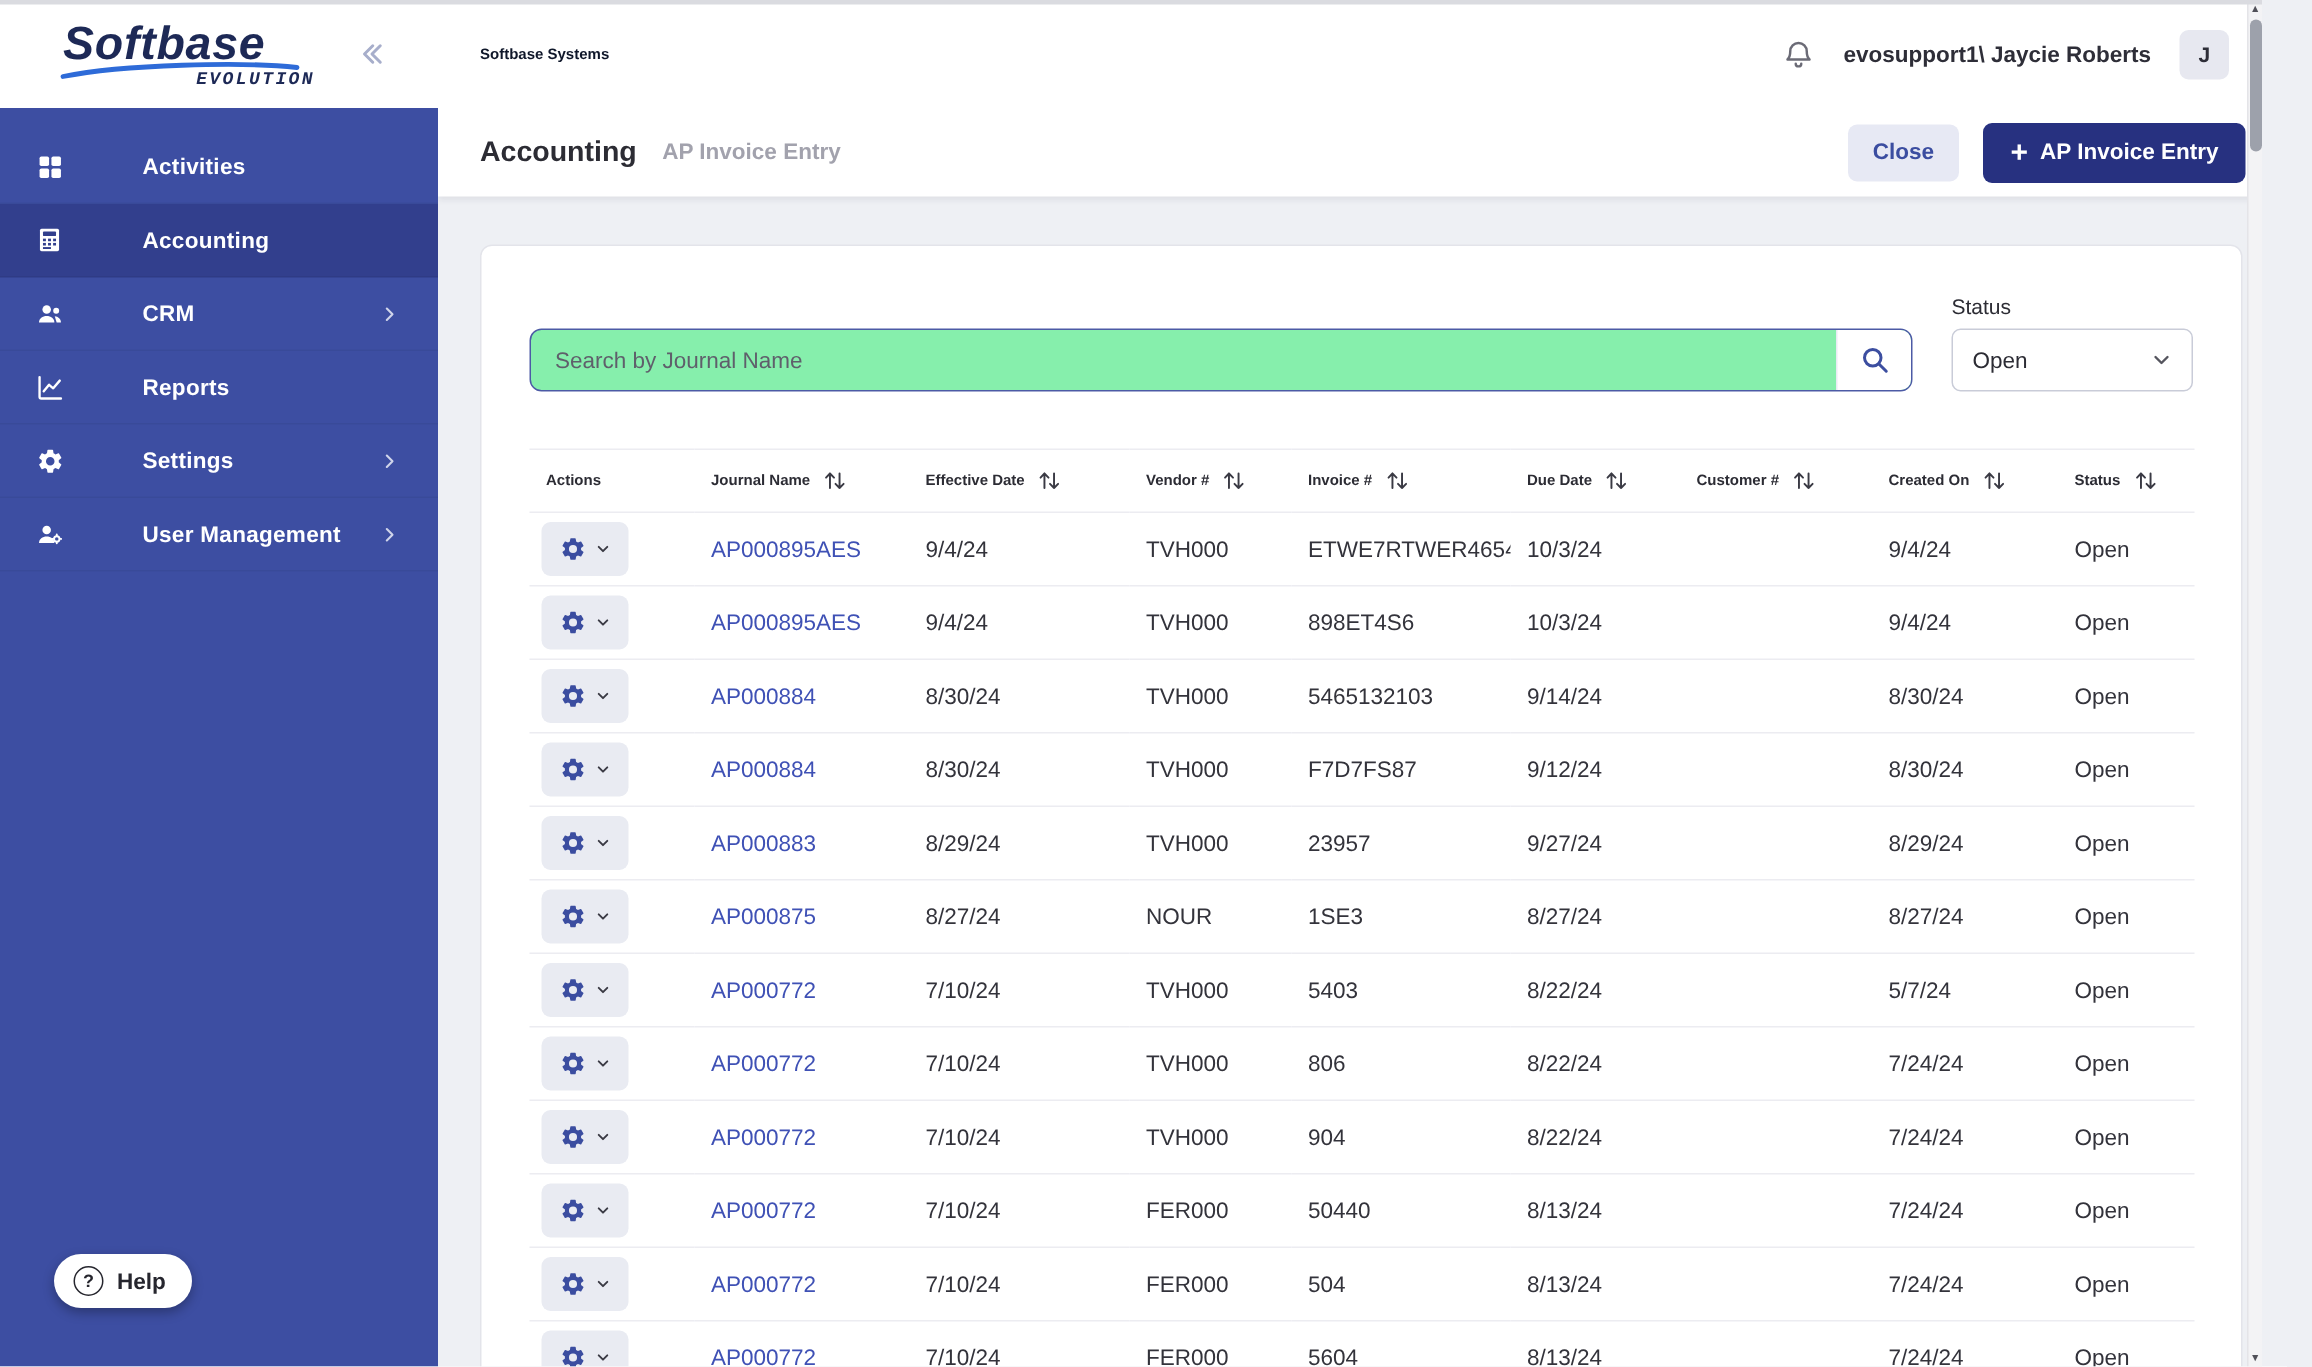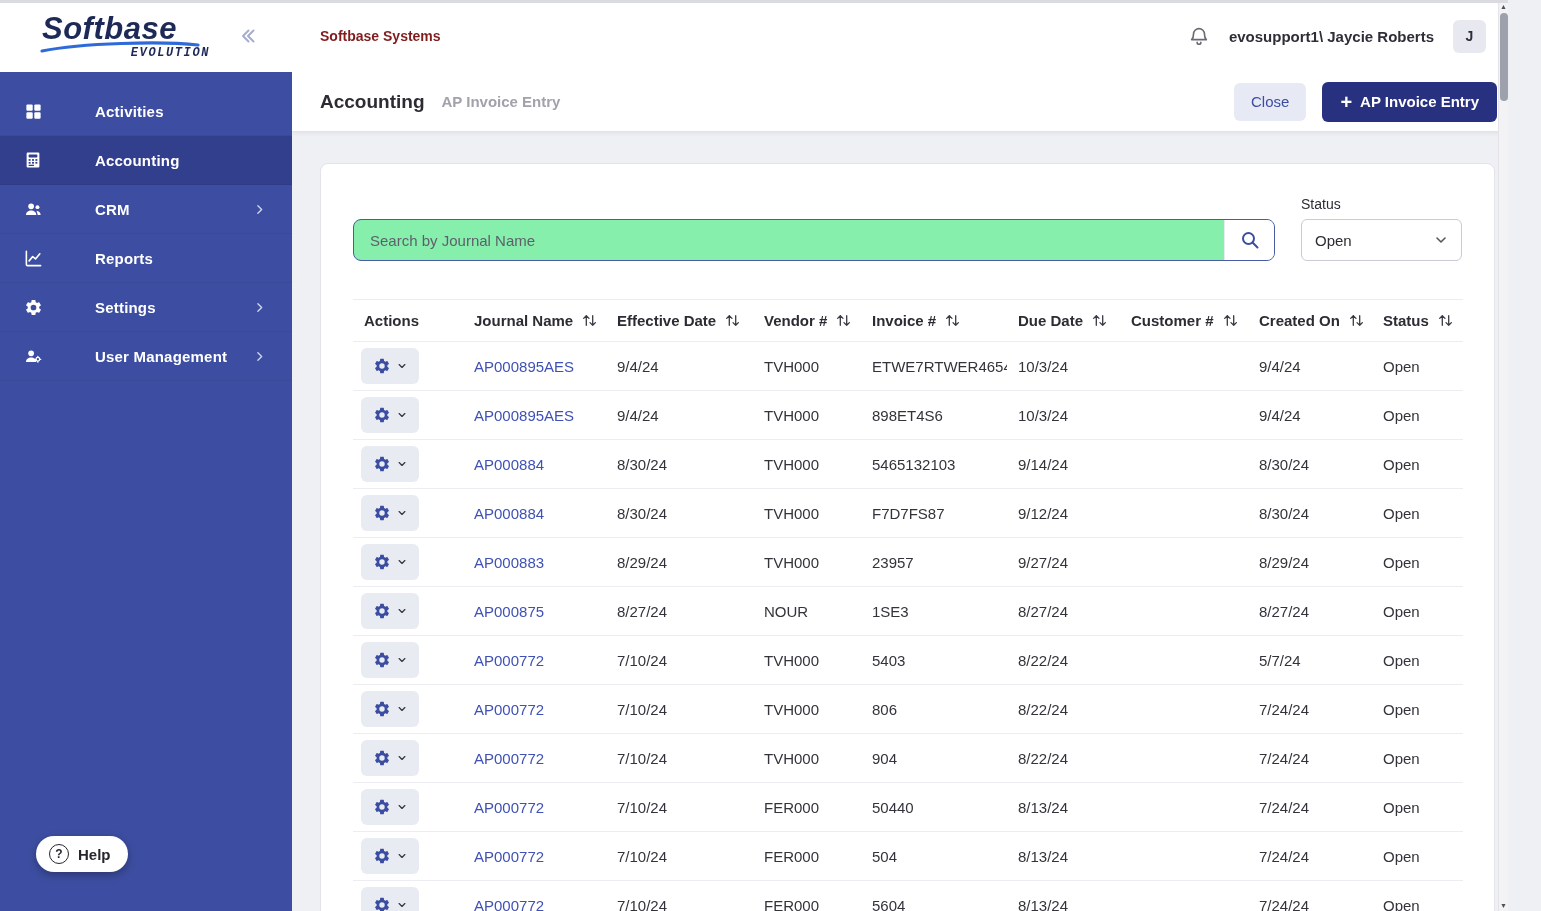--- a/index.html
+++ b/index.html
@@ -22,50 +22,50 @@
   .nav-icon { width:22px; display:flex; justify-content:center; margin-right:15px; }
   .nav-label { font-size:15px; font-weight:600; letter-spacing:.2px; }
   .nav-chevron { position:absolute; right:26px; top:18px; display:flex; }
 
   .help-btn { position:absolute; left:36px; bottom:39px; display:flex; align-items:center; gap:9px; background:#fff; border-radius:20px; padding:8px 17px 8px 13px; box-shadow:0 3px 8px rgba(0,0,0,.3); cursor:pointer; }
   .q-icon { width:20px; height:20px; border:1.7px solid #26262e; border-radius:50%; display:flex; align-items:center; justify-content:center; font-size:12px; font-weight:bold; color:#26262e; }
   .help-label { font-size:15px; font-weight:600; color:#26262e; }
 
   
   .header { position:absolute; left:292px; top:0; width:1239px; height:72px; background:#fff; display:flex; align-items:center; padding:0 45px 0 28px; z-index:2; }
-  .app-title { font-size:14px; font-weight:600; color:#7f1d1d; }
+  .app-title { font-size:10px; font-weight:600; color:#0f172a; }
   .header-right { margin-left:auto; display:flex; align-items:center; gap:19px; }
   .bell { cursor:pointer; display:flex; }
   .user-name { font-size:15px; font-weight:600; color:#2e2e38; }
   .avatar { width:33px; height:33px; border-radius:6px; background:#e7e8f0; display:flex; align-items:center; justify-content:center; font-size:14px; font-weight:600; color:#2e2e38; cursor:pointer; }
 
   
   .crumb-bar { position:absolute; left:292px; top:72px; width:1239px; height:59px; background:#fff; display:flex; align-items:center; padding:0 34px 0 28px; box-shadow:0 2px 4px rgba(40,40,60,.08); z-index:1; }
   .crumb-title { font-size:19px; font-weight:600; color:#2c2c34; }
   .crumb-sub { font-size:15px; font-weight:600; color:#a2a2ad; margin-left:17px; }
   .crumb-actions { margin-left:auto; display:flex; align-items:center; gap:16px; }
-  .btn-close { background:#e7e9f4; color:#3b4da0; font-size:15px; font-weight:400; border:none; border-radius:6px; padding:0 17px; height:38px; cursor:pointer; font-family:inherit;text-align:center; }
+  .btn-close { background:#e7e9f4; color:#3b4da0; font-size:15px; font-weight:700; border:none; border-radius:6px; padding:0 17px; height:38px; cursor:pointer; font-family:inherit;text-align:center; }
   .btn-new { display:flex; align-items:center; gap:8px; background:#273180; color:#fff; font-size:15px; font-weight:600; border:none; border-radius:6px; padding:0 18px; height:40px; cursor:pointer; font-family:inherit; }
   .plus { font-size:20px; font-weight:bold; line-height:18px; }
 
   
   .content { position:absolute; left:292px; top:131px; width:1239px; height:780px; background:#eef0f4; overflow:hidden; }
   .card { margin:32px 36px 0 28px; width:1175px; height:900px; background:#fff; border:1px solid #e3e4ea; border-radius:8px; padding:32px; }
 
   .filter-row { display:flex; align-items:flex-end; justify-content:space-between; }
   .search-wrap { display:flex; width:922px; height:42px; border:1px solid #4c5aa5; border-radius:8px; background:#86efac; overflow:hidden; }
   .search-input { flex:1; border:none; outline:none; padding:0 16px; font-size:15px; font-family:inherit; color:#33333b; background:transparent; }
   .search-input::placeholder { color:#5f5f6b; opacity:1; }
   .search-btn { width:50px; display:flex; align-items:center; justify-content:center; background:#fff; border:none; border-left:1px solid #e9ebf4; cursor:pointer; }
   .status-group { width:161px; }
   .status-label { font-size:14px; color:#2c2c34; margin-bottom:7px; }
   .status-select { display:flex; align-items:center; justify-content:space-between; height:42px; border:1px solid #c9ccd8; border-radius:6px; padding:0 13px; font-size:15px; color:#2c2c34; cursor:pointer; background:#fff; }
 
   table { margin-top:38px; width:1110px; border-collapse:collapse; table-layout:fixed; }
-  thead th { height:42px; text-align:left; font-size:15px; font-weight:bold; color:#2c2c34; border-top:1px solid #ececf1; border-bottom:1px solid #ececf1; padding:0 0 0 11px; }
+  thead th { height:42px; text-align:left; font-size:10px; font-weight:bold; color:#2c2c34; border-top:1px solid #ececf1; border-bottom:1px solid #ececf1; padding:0 0 0 11px; }
   .th-inner { display:flex; align-items:center; gap:9px; cursor:pointer; }
   tbody td { height:49px; font-size:15px; color:#33333b; border-bottom:1px solid #ececf1; padding:0 4px 0 11px; overflow:hidden; white-space:nowrap; }
   .td-actions { padding-left:8px; }
   .action-btn { display:inline-flex; align-items:center; justify-content:center; gap:6px; width:58px; height:36px; background:#e9ebf2; border-radius:6px; cursor:pointer; }
   .jlink { color:#3f51b5; cursor:pointer; }
 
   
   .scrollbar { position:absolute; right:0; top:0; width:10px; height:911px; background:#f3f3f5; border-left:1px solid #e4e4e8; z-index:5; }
   .sb-arrow { height:12px; display:flex; align-items:center; justify-content:center; font-size:7px; color:#505058; cursor:pointer; }
   .sb-arrow.down { position:absolute; bottom:0; left:0; right:0; }

